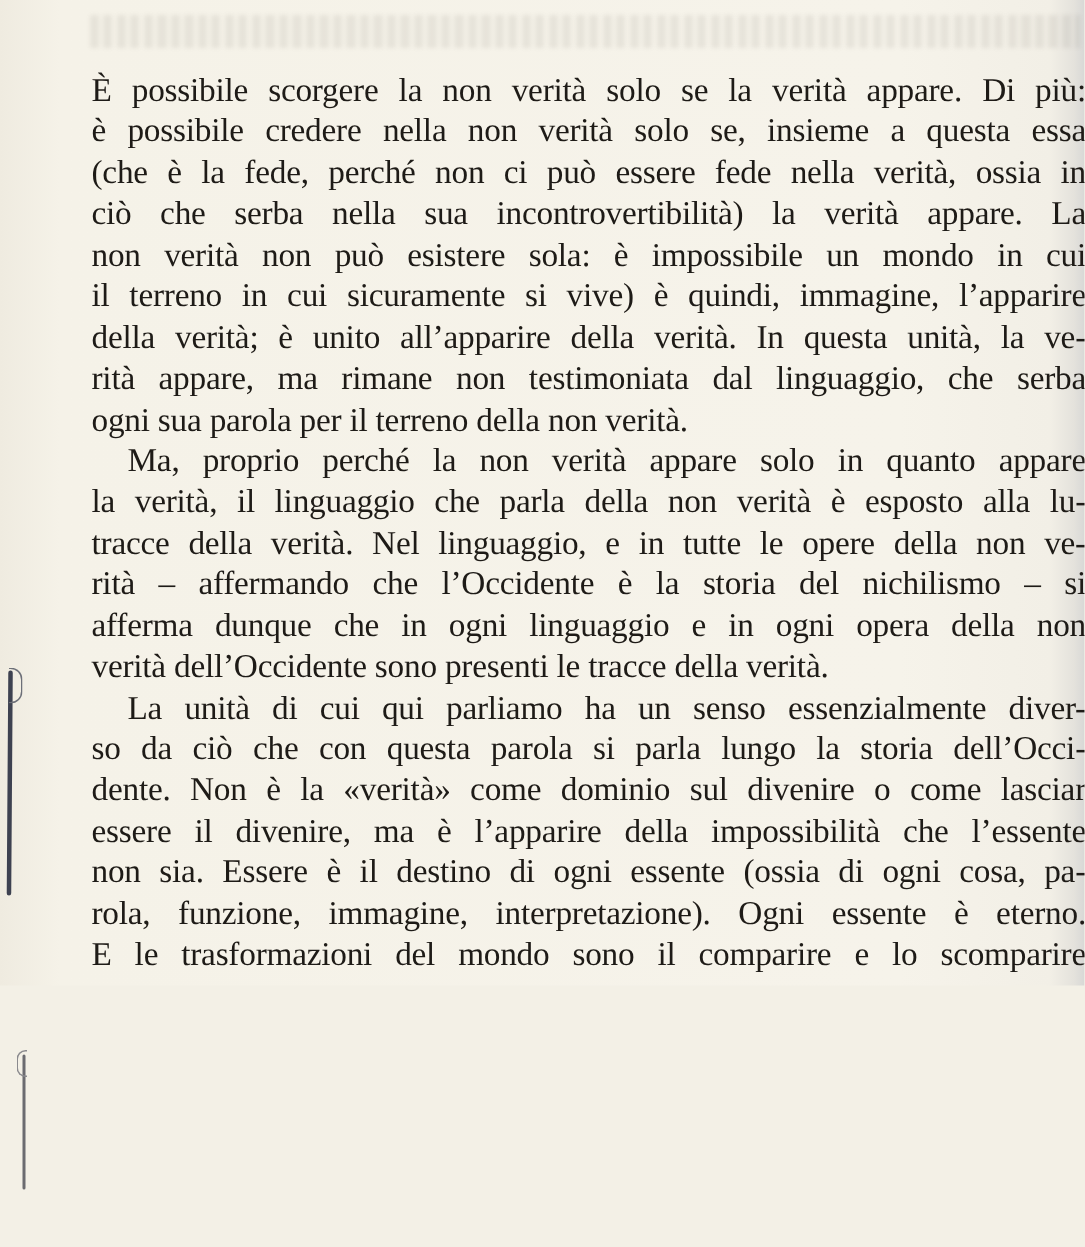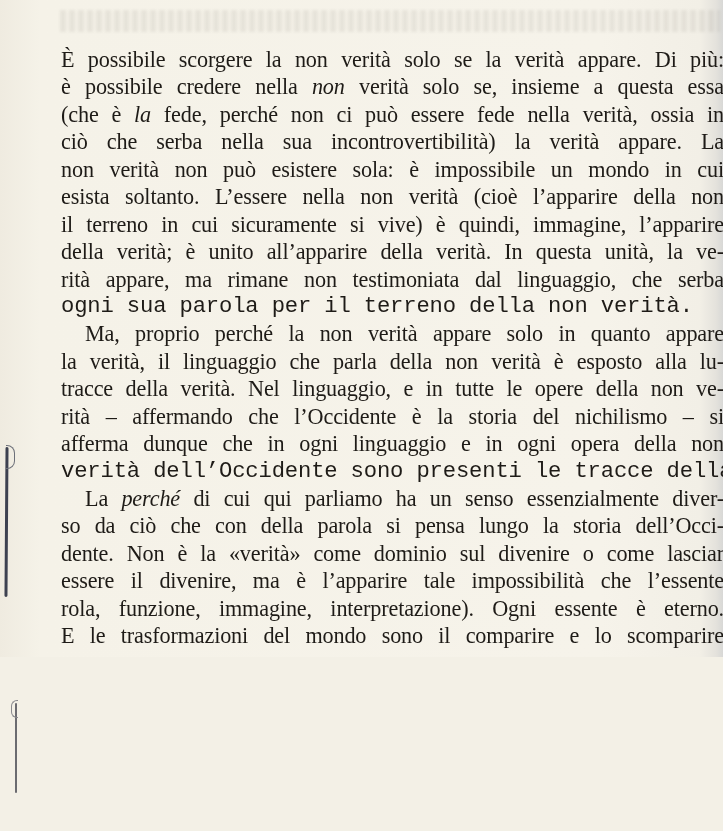--- a/index.html
+++ b/index.html
@@ -44,27 +44,25 @@
       height: 27.45px;
       line-height: 27.45px;
       font-size: 22.2px;
       white-space: nowrap;
       text-align-last: justify;
       text-align: justify;
       letter-spacing: -0.15px;
     }
     .line.last {
       text-align-last: left;
-      font-family: Liberation Mono, monospace;
     }
     .line.indent {
       padding-left: 24px;
     }
     .line .it {
-      font-style: italic;
     }
     .page-number {
       position: absolute;
       left: 28px;
       top: 834px;
       font-size: 24px;
       line-height: 20px;
       color: #2a2622;
     }
     .margin-mark {
@@ -113,35 +111,35 @@
 
 <div class="page">
   <div class="bleed"></div>
 
   <div class="text-block" id="text-block">
       <div class="line"><span>È possibile scorgere la non verità solo se la verità appare. Di più:</span></div>
       <div class="line"><span>è possibile credere nella </span><span class="it">non</span><span> verità solo se, insieme a questa essa</span></div>
       <div class="line"><span>(che è </span><span class="it">la</span><span> fede, perché non ci può essere fede nella verità, ossia in</span></div>
       <div class="line"><span>ciò che serba nella sua incontrovertibilità) la verità appare. La</span></div>
       <div class="line"><span>non verità non può esistere sola: è impossibile un mondo in cui</span></div>
-      <div class="line"><span>esista soltanto. L’essere nella non verità (cioè l’apparire della non</span></div>
       <div class="line"><span>il terreno in cui sicuramente si vive) è quindi, immagine, l’apparire</span></div>
       <div class="line"><span>della verità; è unito all’apparire della verità. In questa unità, la ve-</span></div>
       <div class="line"><span>rità appare, ma rimane non testimoniata dal linguaggio, che serba</span></div>
       <div class="line last"><span>ogni sua parola per il terreno della non verità.</span></div>
       <div class="line indent"><span>Ma, proprio perché la non verità appare solo in quanto appare</span></div>
       <div class="line"><span>la verità, il linguaggio che parla della non verità è esposto alla lu-</span></div>
       <div class="line"><span>tracce della verità. Nel linguaggio, e in tutte le opere della non ve-</span></div>
       <div class="line"><span>rità – affermando che l’Occidente è la storia del nichilismo – si</span></div>
       <div class="line"><span>afferma dunque che in ogni linguaggio e in ogni opera della non</span></div>
       <div class="line last"><span>verità dell’Occidente sono presenti le tracce della verità.</span></div>
-      <div class="line indent"><span>La </span><span class="it">perché</span><span> di cui qui parliamo ha un senso essenzialmente diver-</span></div>
-      <div class="line"><span>so da ciò che con della parola si pensa lungo la storia dell’Occi-</span></div>
+      <div class="line indent"><span>La </span><span class="it">unità</span><span> di cui qui parliamo ha un senso essenzialmente diver-</span></div>
+      <div class="line"><span>so da ciò che con questa parola si parla lungo la storia dell’Occi-</span></div>
       <div class="line"><span>dente. Non è la «verità» come dominio sul divenire o come lasciar</span></div>
-      <div class="line"><span>essere il divenire, ma è l’apparire tale impossibilità che l’essente</span></div>
+      <div class="line"><span>essere il divenire, ma è l’apparire della impossibilità che l’essente</span></div>
+      <div class="line"><span>non sia. </span><span class="it">Essere</span><span> è il destino di ogni essente (ossia di ogni cosa, pa-</span></div>
       <div class="line"><span>rola, funzione, immagine, interpretazione). Ogni essente è eterno.</span></div>
       <div class="line"><span>E le trasformazioni del mondo sono il comparire e lo scomparire</span></div>
     </div>
 
   <div class="margin-mark mark-1"></div>
   <div class="mark-1-hook"></div>
   <div class="margin-mark mark-2"></div>
   <div class="mark-2-hook"></div>
 
   <div class="page-number">124</div>

